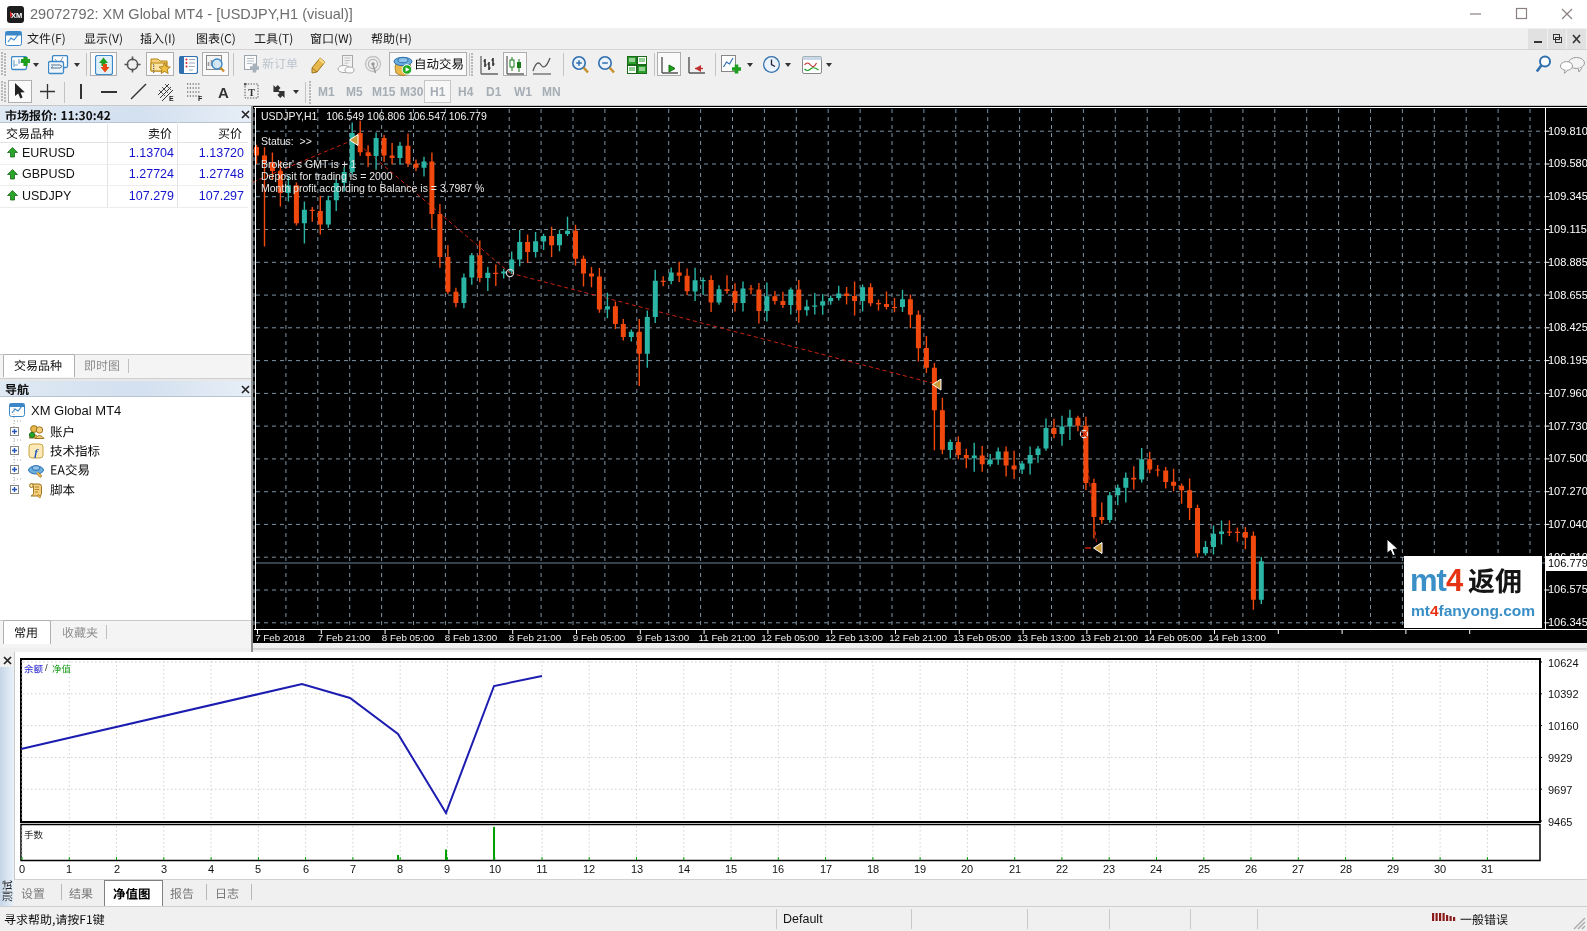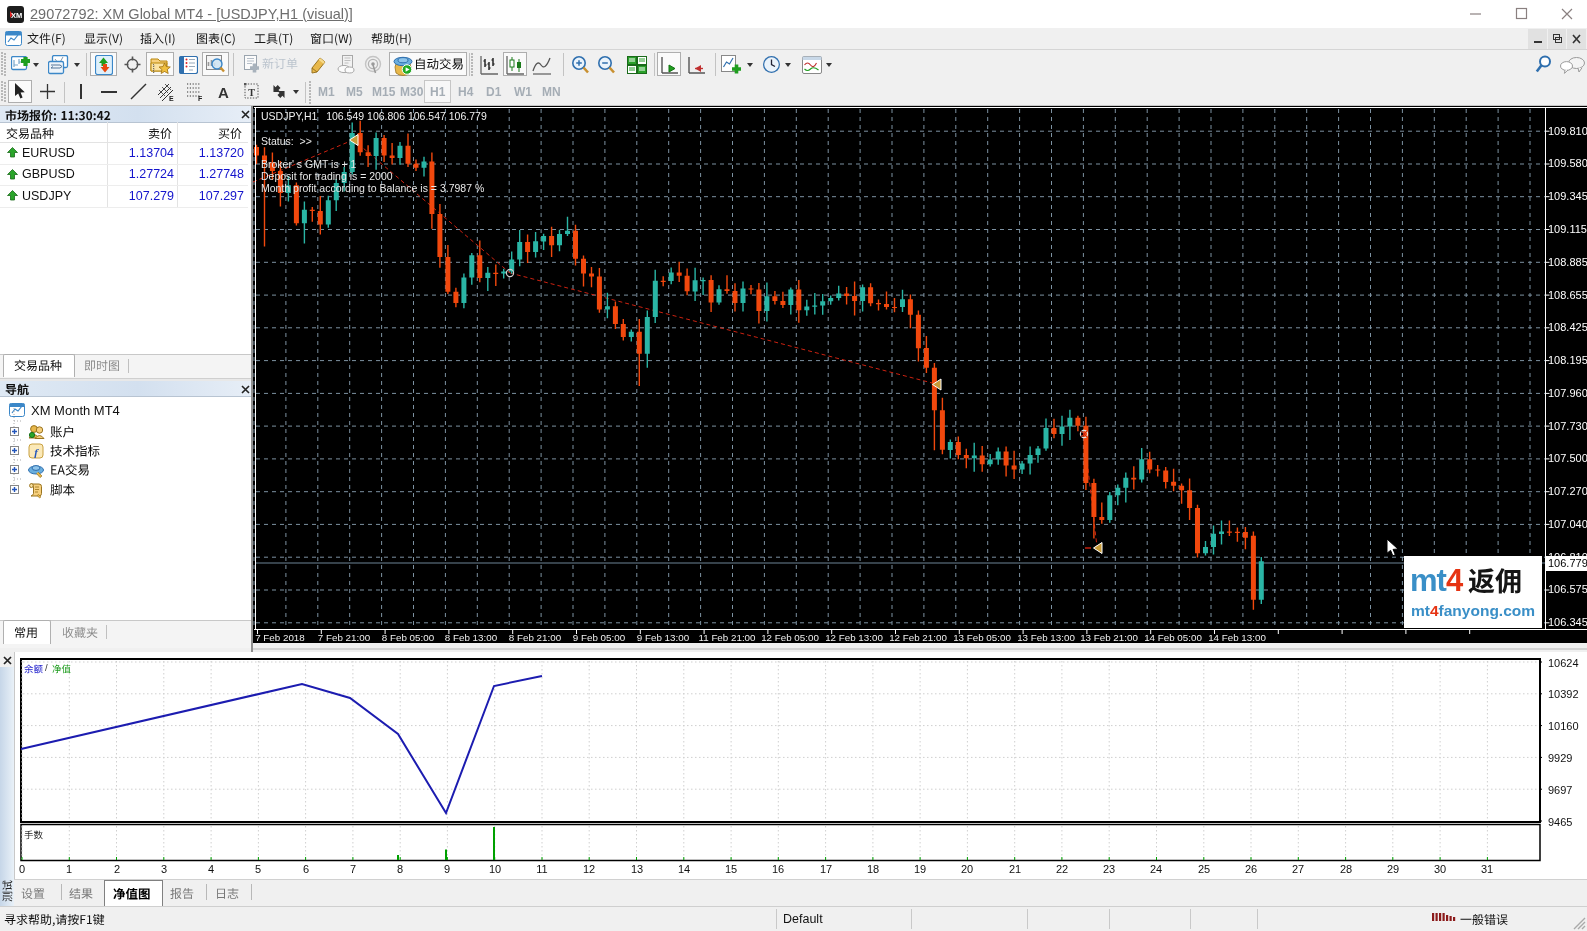--- a/index.html
+++ b/index.html
@@ -4,21 +4,21 @@
 body{width:1587px;height:931px;overflow:hidden;position:relative;
  font-family:"Liberation Sans",sans-serif;background:#f0f0f0;}
 .abs{position:absolute}
 .ic{position:absolute}
 svg{display:block}
 </style></head><body>
 <div class="abs" style="left:0px;top:0px;width:1587px;height:28px;background:#ffffff;"></div><svg class="ic" style="left:7px;top:6px" width="17" height="17" viewBox="0 0 17 17">
 <rect x="0" y="0" width="17" height="17" rx="3" fill="#1d1d1d"></rect>
 <path d="M3 5 L6 8.5 L3 12 Z" fill="#d22"></path>
 <text x="9.6" y="11.6" font-family="Liberation Sans" font-size="7.5" font-weight="bold" fill="#fff" text-anchor="middle">XM</text>
-</svg><div class="abs" style="left:30px;top:6px;font-size:14.5px;color:#6e6e6e;font-weight:normal;white-space:nowrap;text-decoration:underline;">29072792: XM Global MT4 - [USDJPY,H1 (visual)]</div><svg class="ic" style="left:1460px;top:0px" width="127" height="28" viewBox="0 0 127 28">
+</svg><div class="abs" style="left:30px;top:6px;font-size:14.5px;color:#6e6e6e;font-weight:normal;white-space:nowrap;">29072792: XM Global MT4 - [USDJPY,H1 (visual)]</div><svg class="ic" style="left:1460px;top:0px" width="127" height="28" viewBox="0 0 127 28">
 <path d="M10 14 h11" stroke="#8a8080" stroke-width="1.2" fill="none"></path>
 <rect x="56.5" y="8.5" width="10" height="10" stroke="#8a8080" stroke-width="1.2" fill="none"></rect>
 <path d="M102 9 l10 10 M112 9 l-10 10" stroke="#8a8080" stroke-width="1.2" fill="none"></path>
 </svg><div class="abs" style="left:0px;top:28px;width:1587px;height:22px;background:#f0f0f0;border-bottom:1px solid #d5d5d5;"></div><svg class="ic" style="left:5px;top:31px" width="17" height="15" viewBox="0 0 17 15">
 <rect x="0.5" y="0.5" width="16" height="14" rx="2" fill="#fff" stroke="#3b87c8"></rect>
 <rect x="0.5" y="0.5" width="16" height="4" fill="#3b87c8"></rect>
 <path d="M3 11 l3 -4 3 2 4 -5" stroke="#3b87c8" stroke-width="1.2" fill="none"></path>
 </svg><svg style="position:absolute;left:27px;top:31.0px;overflow:visible" width="40" height="17" viewBox="0 -12.0 40 17">
     <path d="M5.1 -9.9C5.4 -9.3 5.8 -8.5 6.0 -8.0L7.0 -8.3C6.8 -8.8 6.4 -9.6 6.0 -10.2ZM0.6 -8.0V-7.1H2.5C3.2 -5.3 4.1 -3.7 5.4 -2.4C4.0 -1.3 2.4 -0.5 0.4 0.1C0.6 0.3 0.9 0.7 1.0 0.9C3.0 0.3 4.7 -0.6 6.0 -1.8C7.4 -0.6 9.0 0.3 11.0 0.9C11.1 0.6 11.4 0.2 11.6 0.0C9.7 -0.4 8.1 -1.3 6.7 -2.4C7.9 -3.6 8.9 -5.2 9.6 -7.1H11.4V-8.0ZM6.0 -3.0C4.9 -4.2 4.0 -5.5 3.4 -7.1H8.5C7.9 -5.5 7.1 -4.1 6.0 -3.0Z M15.8 -4.1V-3.2H19.2V1.0H20.1V-3.2H23.4V-4.1H20.1V-6.7H22.9V-7.6H20.1V-9.9H19.2V-7.6H17.6C17.8 -8.2 17.9 -8.7 18.0 -9.3L17.2 -9.5C16.9 -7.9 16.4 -6.4 15.7 -5.4C15.9 -5.3 16.3 -5.0 16.5 -4.9C16.8 -5.4 17.1 -6.0 17.4 -6.7H19.2V-4.1ZM15.2 -10.0C14.6 -8.2 13.5 -6.4 12.4 -5.2C12.5 -5.0 12.8 -4.6 12.9 -4.4C13.3 -4.8 13.6 -5.2 14.0 -5.8V0.9H14.9V-7.2C15.3 -8.0 15.7 -8.9 16.1 -9.8Z M26.9 2.4 27.5 2.1C26.5 0.3 26.0 -1.7 26.0 -3.7C26.0 -5.8 26.5 -7.8 27.5 -9.5L26.9 -9.8C25.8 -8.0 25.1 -6.1 25.1 -3.7C25.1 -1.4 25.8 0.6 26.9 2.4Z M29.3 0.0H30.4V-3.9H33.7V-4.9H30.4V-7.9H34.3V-8.8H29.3Z M35.9 2.4C37.0 0.6 37.6 -1.4 37.6 -3.7C37.6 -6.1 37.0 -8.0 35.9 -9.8L35.2 -9.5C36.2 -7.8 36.7 -5.8 36.7 -3.7C36.7 -1.7 36.2 0.3 35.2 2.1Z" fill="#1a1a1a"></path>
   </svg><svg style="position:absolute;left:84px;top:31.0px;overflow:visible" width="41" height="17" viewBox="0 -12.0 41 17">
@@ -268,21 +268,21 @@
     </svg><svg style="position:absolute;left:84px;top:358.0px;overflow:visible" width="38" height="17" viewBox="0 -12.0 38 17">
       <path d="M5.0 -6.3V-4.6H2.2V-6.3ZM5.0 -7.1H2.2V-8.6H5.0ZM3.8 -2.8C4.0 -2.4 4.2 -2.0 4.5 -1.6L2.2 -0.8V-3.8H5.9V-9.4H1.3V-1.1C1.3 -0.6 1.0 -0.4 0.8 -0.3C0.9 -0.1 1.1 0.3 1.2 0.6C1.4 0.4 1.8 0.2 4.9 -0.8C5.1 -0.4 5.3 0.0 5.4 0.4L6.2 -0.1C5.9 -0.9 5.2 -2.2 4.5 -3.2ZM7.0 -9.4V1.0H7.9V-8.5H10.1V-2.5C10.1 -2.3 10.0 -2.2 9.9 -2.2C9.7 -2.2 9.1 -2.2 8.5 -2.3C8.6 -2.0 8.8 -1.6 8.8 -1.4C9.7 -1.4 10.2 -1.4 10.5 -1.5C10.9 -1.7 11.0 -2.0 11.0 -2.4V-9.4Z M17.7 -5.4C18.3 -4.5 19.1 -3.2 19.5 -2.5L20.3 -3.0C19.9 -3.7 19.1 -4.9 18.4 -5.8ZM15.9 -4.8V-2.1H13.8V-4.8ZM15.9 -5.6H13.8V-8.3H15.9ZM13.0 -9.1V-0.3H13.8V-1.3H16.7V-9.1ZM21.2 -10.0V-7.7H17.3V-6.8H21.2V-0.4C21.2 -0.2 21.1 -0.1 20.8 -0.1C20.6 -0.0 19.7 -0.0 18.7 -0.1C18.9 0.2 19.0 0.6 19.1 0.8C20.3 0.8 21.0 0.8 21.5 0.7C21.9 0.5 22.1 0.3 22.1 -0.4V-6.8H23.5V-7.7H22.1V-10.0Z M28.5 -3.3C29.5 -3.1 30.7 -2.7 31.4 -2.4L31.7 -3.0C31.1 -3.3 29.8 -3.7 28.9 -3.9ZM27.3 -1.8C29.0 -1.6 31.0 -1.1 32.2 -0.7L32.6 -1.4C31.4 -1.8 29.3 -2.3 27.7 -2.4ZM25.0 -9.6V1.0H25.9V0.5H34.1V1.0H35.0V-9.6ZM25.9 -0.3V-8.7H34.1V-0.3ZM29.0 -8.5C28.4 -7.5 27.3 -6.6 26.3 -6.0C26.5 -5.8 26.8 -5.6 26.9 -5.4C27.3 -5.7 27.7 -6.0 28.0 -6.3C28.4 -5.9 28.8 -5.5 29.3 -5.2C28.3 -4.7 27.2 -4.4 26.1 -4.2C26.2 -4.0 26.4 -3.6 26.5 -3.4C27.7 -3.7 29.0 -4.1 30.1 -4.8C31.1 -4.2 32.2 -3.8 33.4 -3.6C33.5 -3.8 33.7 -4.1 33.9 -4.2C32.8 -4.4 31.8 -4.8 30.8 -5.2C31.7 -5.8 32.5 -6.5 33.0 -7.3L32.5 -7.6L32.3 -7.5H29.2C29.4 -7.8 29.6 -8.0 29.7 -8.2ZM28.5 -6.8 28.6 -6.8H31.7C31.3 -6.4 30.7 -6.0 30.1 -5.6C29.5 -5.9 28.9 -6.3 28.5 -6.8Z" fill="#8a8a8a"></path>
     </svg><div class="abs" style="left:128px;top:359px;width:1px;height:14px;background:#c0c0c0;"></div><div class="abs" style="left:0px;top:378px;width:251px;height:3px;background:#e8e8e8;border-top:1px solid #cfcfcf;"></div><div class="abs" style="left:0px;top:381px;width:251px;height:16px;background:linear-gradient(90deg,#dfe9f4,#d3e0ef 55%,#e7eef7);border-bottom:1px solid #b8c4d2;"></div><svg style="position:absolute;left:5px;top:382.0px;overflow:visible" width="26" height="17" viewBox="0 -12.0 26 17">
       <path d="M2.3 -1.9C3.0 -1.3 4.0 -0.5 4.3 0.1L5.4 -0.9C5.1 -1.3 4.4 -1.9 3.7 -2.4H7.4V-0.4C7.4 -0.3 7.3 -0.2 7.1 -0.2C6.9 -0.2 5.9 -0.2 5.2 -0.2C5.4 0.1 5.6 0.7 5.6 1.1C6.8 1.1 7.6 1.1 8.1 0.9C8.7 0.7 8.9 0.3 8.9 -0.4V-2.4H11.4V-3.7H8.9V-4.4H7.4V-3.7H0.7V-2.4H2.8ZM1.5 -9.2V-6.4C1.5 -5.0 2.2 -4.7 4.5 -4.7C5.1 -4.7 8.2 -4.7 8.7 -4.7C10.5 -4.7 11.0 -4.9 11.2 -6.2C10.8 -6.2 10.2 -6.4 9.9 -6.6C9.7 -5.9 9.5 -5.8 8.6 -5.8C7.8 -5.8 5.1 -5.8 4.5 -5.8C3.2 -5.8 3.0 -5.9 3.0 -6.4V-6.6H9.9V-9.9H1.5ZM3.0 -8.7H8.5V-7.9H3.0Z M19.1 -9.9C19.4 -9.4 19.6 -8.8 19.7 -8.3H17.4V-7.0H23.5V-8.3H20.4L21.2 -8.6C21.1 -9.0 20.8 -9.8 20.5 -10.3ZM12.4 -5.1V-3.9H13.1C13.1 -2.5 13.0 -0.7 12.3 0.5C12.6 0.6 13.1 1.0 13.4 1.2C14.1 0.0 14.3 -1.7 14.4 -3.2C14.6 -2.7 14.9 -2.0 15.0 -1.5L15.9 -2.0C15.8 -2.4 15.4 -3.1 15.1 -3.7L14.4 -3.4L14.4 -3.9H15.9V-0.4C15.9 -0.2 15.9 -0.2 15.8 -0.2C15.6 -0.2 15.2 -0.2 14.8 -0.2C15.0 0.1 15.2 0.7 15.2 1.0C15.9 1.0 16.4 1.0 16.8 0.8C16.9 0.7 17.0 0.6 17.1 0.4C17.4 0.6 17.9 0.9 18.2 1.1C19.3 -0.1 19.6 -2.1 19.6 -3.6V-4.9H21.0V-0.7C21.0 0.2 21.1 0.4 21.3 0.7C21.5 0.9 21.8 1.0 22.1 1.0C22.2 1.0 22.5 1.0 22.6 1.0C22.9 1.0 23.1 0.9 23.3 0.8C23.5 0.6 23.6 0.4 23.7 0.2C23.7 -0.1 23.8 -0.9 23.8 -1.4C23.5 -1.5 23.1 -1.7 22.9 -1.9C22.9 -1.3 22.9 -0.9 22.8 -0.6C22.8 -0.4 22.8 -0.3 22.8 -0.3C22.8 -0.2 22.7 -0.2 22.6 -0.2C22.6 -0.2 22.5 -0.2 22.5 -0.2C22.4 -0.2 22.4 -0.2 22.4 -0.3C22.4 -0.3 22.4 -0.5 22.4 -0.7V-6.1H18.2V-3.6C18.2 -2.4 18.1 -0.9 17.1 0.2C17.2 0.1 17.2 -0.1 17.2 -0.3V-8.8H15.5L16.0 -10.0L14.5 -10.2C14.5 -9.8 14.4 -9.2 14.3 -8.8H13.1V-5.1ZM15.9 -7.6V-5.1H14.4V-6.9C14.6 -6.4 14.8 -5.8 14.9 -5.4L15.8 -5.7C15.7 -6.2 15.4 -6.8 15.2 -7.4L14.4 -7.1V-7.6Z" fill="#111"></path>
     </svg><svg class="ic" style="left:241px;top:385px" width="9" height="9" viewBox="0 0 9 9">
 <path d="M1 1 l7 7 M8 1 l-7 7" stroke="#222" stroke-width="1.6"></path>
     </svg><svg class="ic" style="left:9px;top:403px" width="16" height="14" viewBox="0 0 16 14">
 <rect x="0.5" y="0.5" width="15" height="13" rx="2" fill="#fff" stroke="#3b87c8"></rect>
 <rect x="0.5" y="0.5" width="15" height="3.5" fill="#3b87c8"></rect>
 <path d="M3 10 l3 -4 3 2 4 -5" stroke="#3b87c8" stroke-width="1.2" fill="none"></path>
-</svg><div class="abs" style="left:31px;top:403px;font-size:13px;color:#111;font-weight:normal;white-space:nowrap;">XM Month MT4</div><svg class="ic" style="left:9px;top:408px" width="40" height="85" viewBox="0 0 40 85">
+</svg><div class="abs" style="left:31px;top:403px;font-size:13px;color:#111;font-weight:normal;white-space:nowrap;">XM Global MT4</div><svg class="ic" style="left:9px;top:408px" width="40" height="85" viewBox="0 0 40 85">
 <path d="M5 0 V80" stroke="#aaa" stroke-width="1" stroke-dasharray="1,2"></path>
 <path d="M5 13 h8 M5 32 h8 M5 52 h8 M5 71 h8" stroke="#aaa" stroke-width="1" stroke-dasharray="1,2"></path>
 </svg><svg class="ic" style="left:10px;top:427px" width="9" height="9" viewBox="0 0 9 9">
 <rect x="0.5" y="0.5" width="8" height="8" fill="#fff" stroke="#888"></rect>
 <path d="M2 4.5 h5 M4.5 2 v5" stroke="#2255bb" stroke-width="1.4"></path>
     </svg><svg class="ic" style="left:28px;top:424px" width="17" height="17" viewBox="0 0 17 17">
       <circle cx="6" cy="5" r="3.4" fill="#e8b84b" stroke="#9a7420"></circle>
       <path d="M1 14 q5 -7 10 0 Z" fill="#e8b84b" stroke="#9a7420"></path>
 <circle cx="11.5" cy="6" r="3.2" fill="#f6cf7d" stroke="#9a7420"></circle>
       <path d="M7 14.5 q4.5 -6 9 0 Z" fill="#f6cf7d" stroke="#9a7420"></path>

